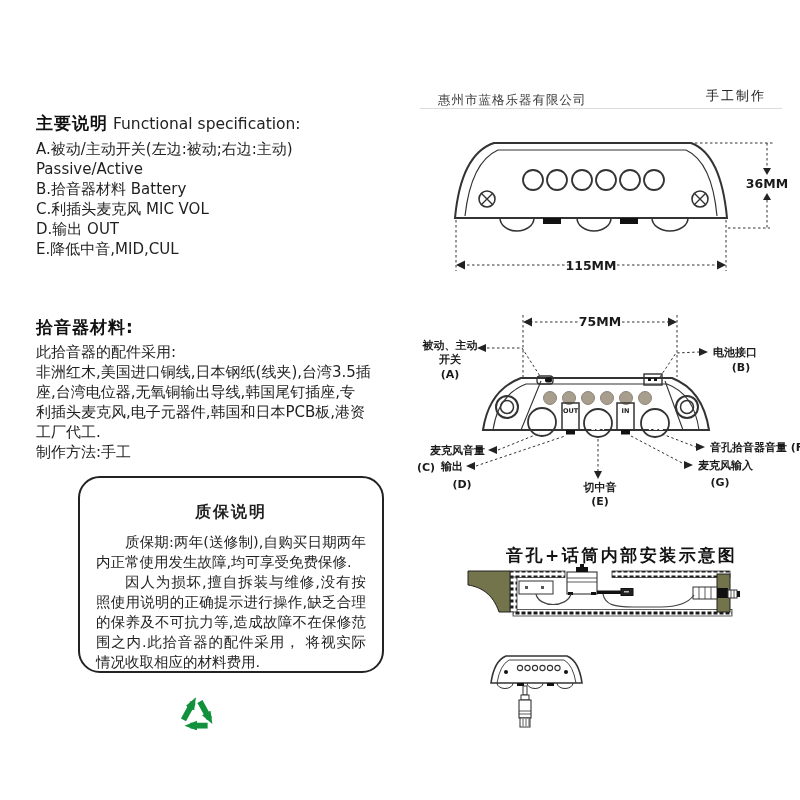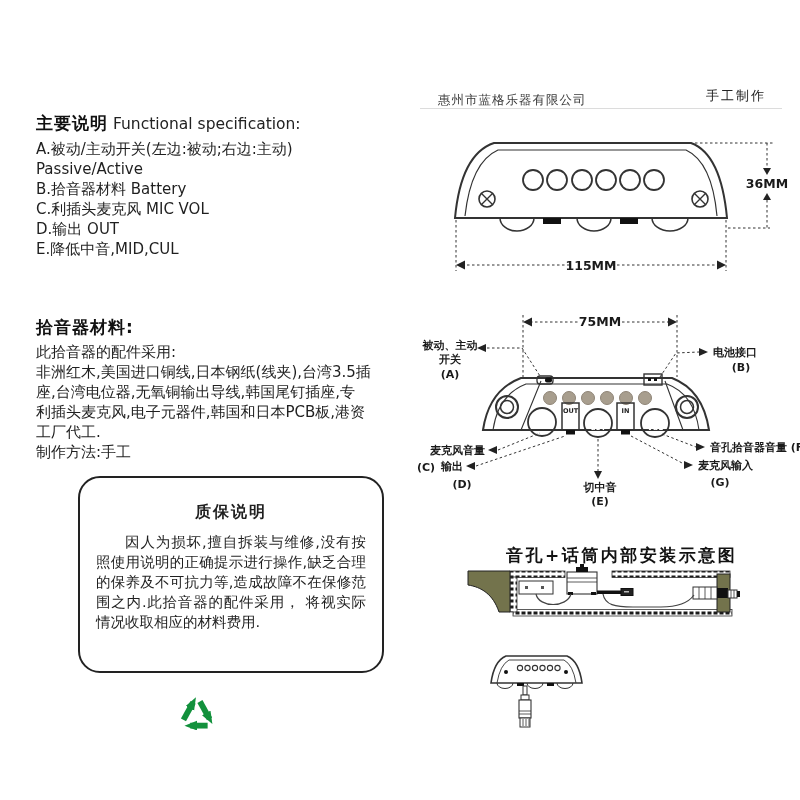--- a/index.html
+++ b/index.html
@@ -62,20 +62,21 @@
     <div class="mats-line">此拾音器的配件采用:</div>
     <div class="mats-line">非洲红木,美国进口铜线,日本钢纸(线夹),台湾3.5插</div>
     <div class="mats-line">座,台湾电位器,无氧铜输出导线,韩国尾钉插座,专</div>
     <div class="mats-line">利插头麦克风,电子元器件,韩国和日本PCB板,港资</div>
     <div class="mats-line">工厂代工.</div>
     <div class="mats-line">制作方法:手工</div>
   </div>
 
   <div class="abs warr">
     <div class="warr-title">质保说明</div>
+    <p>质保期:两年(送修制),自购买日期两年内正常使用发生故障,均可享受免费保修.</p>
     <p>因人为损坏,擅自拆装与维修,没有按照使用说明的正确提示进行操作,缺乏合理的保养及不可抗力等,造成故障不在保修范围之内.此拾音器的配件采用， 将视实际情况收取相应的材料费用.</p>
   </div>
 
   <svg class="abs recycle" width="58" height="58" viewBox="0 0 60 60">
     <defs>
       <marker id="rarr" markerUnits="userSpaceOnUse" markerWidth="13" markerHeight="11" refX="7" refY="5" orient="auto">
         <polygon points="0,0 13,5 0,10" fill="#12913c"></polygon>
       </marker>
     </defs>
     <path d="M33,16 L43,34" stroke-width="6" marker-end="url(#rarr)" fill="none" stroke="#12913c"></path>

